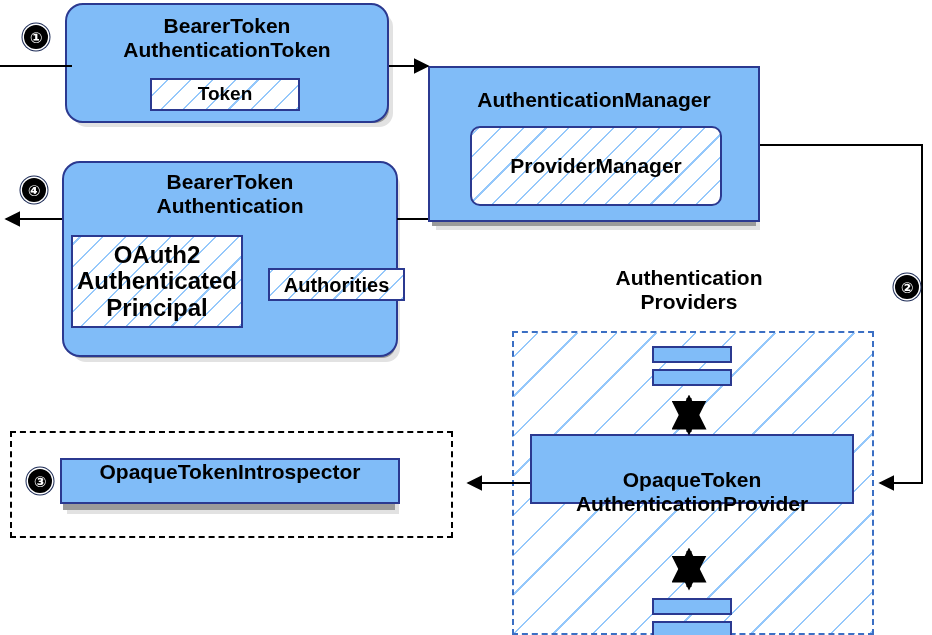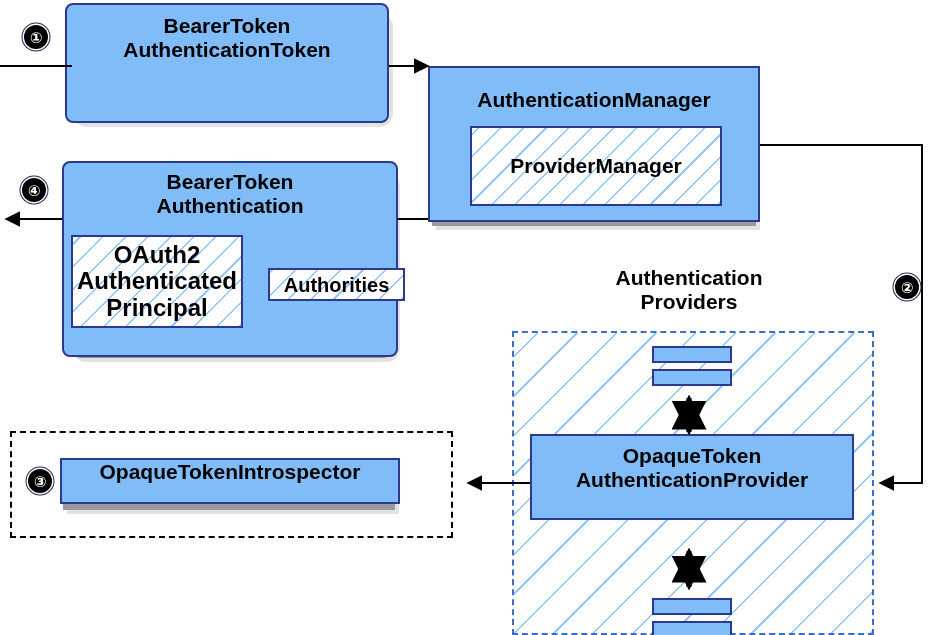--- a/index.html
+++ b/index.html
@@ -21,21 +21,21 @@
     position: absolute;
     box-sizing: border-box;
     background: #80bcf8;
     border: 2px solid #2b3990;
     color: #000000;
     font-weight: bold;
     text-align: center;
     line-height: 1.12;
     z-index: 5;
   }
-  .node.rounded { border-radius: 8px; }
+  .node.rounded { border-radius: 18px; }
 
   
   .shadow-outer, .shadow-inner {
     position: absolute;
     z-index: 2;
     pointer-events: none;
   }
   .shadow-inner { background: #9a9a9a; }
   .shadow-outer { background: #e2e2e2; }
   .shadow-inner.rounded, .shadow-outer.rounded { border-radius: 14px; }
@@ -177,27 +177,30 @@
 
     <path d="M 689 551 L 689 587" stroke="#000" stroke-width="5" fill="none" marker-start="url(#arrowUp)" marker-end="url(#arrowUp)"></path>
   </svg>
 
   <div class="shadow-outer rounded" style="left:73px; top:13px; width:320px; height:114px;"></div>
   <div class="shadow-inner rounded" style="left:69px; top:9px; width:320px; height:114px;"></div>
   <div class="node rounded" style="left:65px; top:3px; width:324px; height:120px; font-size:21px; padding-top:9px;">
     <span class="node-title">BearerToken
 AuthenticationToken</span>
   </div>
+  <div class="hatch-box" style="left:150px; top:78px; width:150px; height:33px; font-size:19px;">
+    <span>Token</span>
+  </div>
 
   <div class="shadow-outer" style="left:436px; top:78px; width:324px; height:152px;"></div>
   <div class="shadow-inner" style="left:432px; top:74px; width:324px; height:152px;"></div>
   <div class="node" style="left:428px; top:66px; width:332px; height:156px; font-size:21px; padding-top:20px;">
     <span class="node-title">AuthenticationManager</span>
   </div>
-  <div class="hatch-box" style="left:470px; top:126px; width:252px; height:80px; font-size:21px;">
+  <div class="hatch-box" style="left:470px; top:126px; width:252px; height:80px; font-size:21px;border-radius:10px;">
     <span>ProviderManager</span>
   </div>
 
   <div class="shadow-outer rounded" style="left:72px; top:172px; width:328px; height:190px;"></div>
   <div class="shadow-inner rounded" style="left:68px; top:168px; width:328px; height:190px;"></div>
   <div class="node rounded" style="left:62px; top:161px; width:336px; height:196px; font-size:21px; padding-top:7px;">
     <span class="node-title">BearerToken
 Authentication</span>
   </div>
   <div class="hatch-box" style="left:71px; top:235px; width:172px; height:93px; font-size:24px;">
@@ -207,21 +210,21 @@
   </div>
   <div class="hatch-box" style="left:268px; top:268px; width:137px; height:33px; font-size:20px;justify-content:center;">
     <span>Authorities</span>
   </div>
 
   <div class="bar" style="left:652px; top:346px; width:80px; height:17px;"></div>
   <div class="bar" style="left:652px; top:369px; width:80px; height:17px;"></div>
 
   <div class="shadow-outer" style="left:538px; top:445px; width:316px; height:84px;"></div>
   <div class="shadow-inner" style="left:534px; top:441px; width:316px; height:84px;"></div>
-  <div class="node" style="left:530px; top:434px; width:324px; height:86px; font-size:21px; padding-top:8px;">
+  <div class="node" style="left:530px; top:434px; width:324px; height:70px; font-size:21px; padding-top:32px;">
     <span class="node-title">OpaqueToken
 AuthenticationProvider</span>
   </div>
 
   <div class="bar" style="left:652px; top:598px; width:80px; height:17px;"></div>
   <div class="bar" style="left:652px; top:621px; width:80px; height:17px;"></div>
 
   <div class="shadow-outer" style="left:67px; top:470px; width:332px; height:44px;"></div>
   <div class="shadow-inner" style="left:63px; top:466px; width:332px; height:44px;"></div>
   <div class="node" style="left:60px; top:458px; width:340px; height:46px; font-size:21px; display:flex; justify-content:center;">

